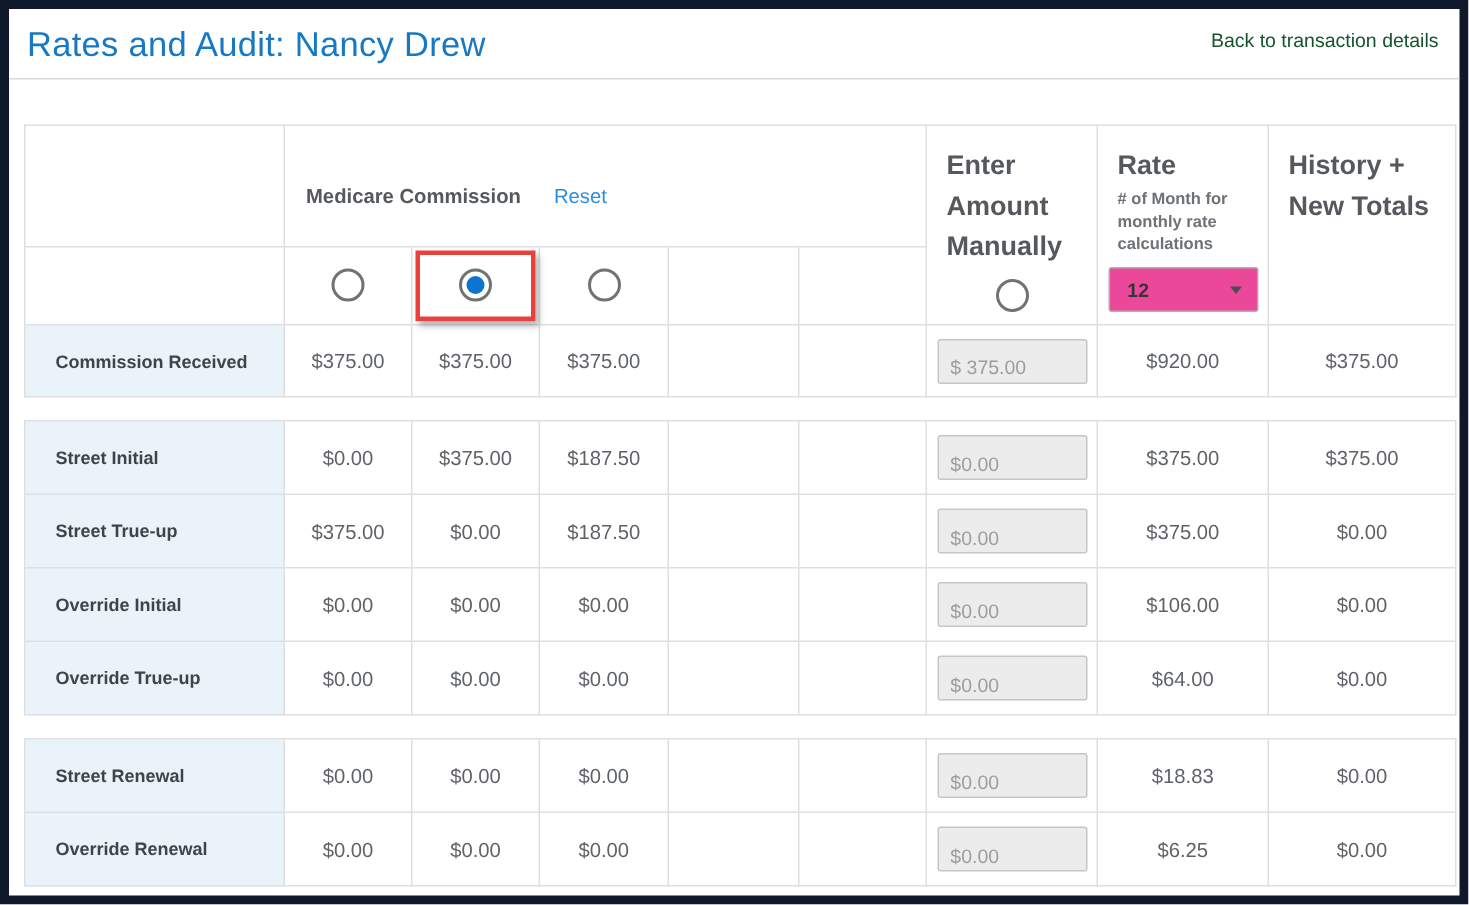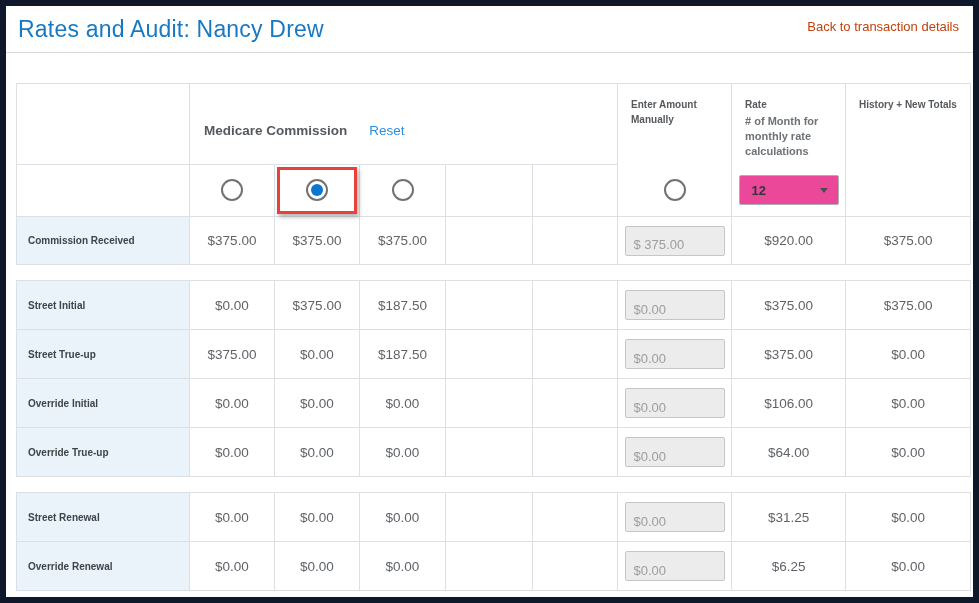--- a/index.html
+++ b/index.html
@@ -23,21 +23,21 @@
     display: flex; align-items: center;
   }
   .page-title {
     font-size: 23px; font-weight: 400;
     color: #1779c4;
     padding-left: 12px;
     letter-spacing: .2px;
   }
   .back-link {
     position: absolute; top: 13px; right: 14px;
-    font-size: 13px; color: #c2410c;
+    font-size: 13px; color: #14532d;
     text-decoration: none; cursor: pointer;
   }
   
   .table-wrap { margin: 30px 10px 0 10px; }
   table.rates {
     border-collapse: collapse;
     table-layout: fixed;
     width: 954px;
     font-size: 13px;
   }
@@ -57,21 +57,21 @@
     font-size: 13.5px; font-weight: 400; color: #2b8fe0;
     cursor: pointer;
   }
   th.span-hdr {
     text-align: left; vertical-align: top;
     padding: 0; font-weight: 700;
   }
   .span-hdr-inner { display: flex; flex-direction: column; height: 132px; }
   .hdr-text {
     padding: 13px 10px 0 13px;
-    font-size: 10px; font-weight: 700; color: #55595d;
+    font-size: 18px; font-weight: 700; color: #55595d;
     line-height: 1.5; text-align: left;
   }
   .hdr-subtext {
     padding: 2px 10px 0 13px;
     font-size: 11px; font-weight: 700; color: #6d7277;
     line-height: 1.35; text-align: left;
   }
   .ctrl-zone {
     height: 52px; margin-top: auto;
     display: flex; align-items: center; justify-content: center;
@@ -112,22 +112,22 @@
     width: 0; height: 0;
     border-left: 4px solid transparent;
     border-right: 4px solid transparent;
     border-top: 5px solid #4a4e52;
   }
   
   tr.data-row { height: 49px; }
   tr.data-row.first { height: 48px; }
   td.label-cell {
     background: #eaf2fa;
-    text-align: left; padding-left: 11px;
-    font-size: 10px; font-weight: 700; color: #3f4447;
+    text-align: left; padding-left: 20px;
+    font-size: 12px; font-weight: 700; color: #3f4447;
   }
   td.val {
     text-align: center;
     color: #5f6368; font-size: 13.5px; margin-left: 44px;
   }
   td.input-cell { text-align: center; }
   .amount-input {
     width: 100px; height: 30px;
     background: #ececec;
     border: 1px solid #c6c6c6; border-radius: 2px;
@@ -297,21 +297,21 @@
       <tr class="data-row">
         <td class="label-cell">Street Renewal</td>
         <td class="val">$0.00</td>
         <td class="val">$0.00</td>
         <td class="val">$0.00</td>
         <td></td>
         <td></td>
         <td class="input-cell">
           <input class="amount-input" disabled="" value="$0.00" style="">
         </td>
-        <td class="val">$31.25</td>
+        <td class="val">$18.83</td>
         <td class="val">$0.00</td>
       </tr>
 
       <tr class="data-row">
         <td class="label-cell">Override Renewal</td>
         <td class="val">$0.00</td>
         <td class="val">$0.00</td>
         <td class="val">$0.00</td>
         <td></td>
         <td></td>

